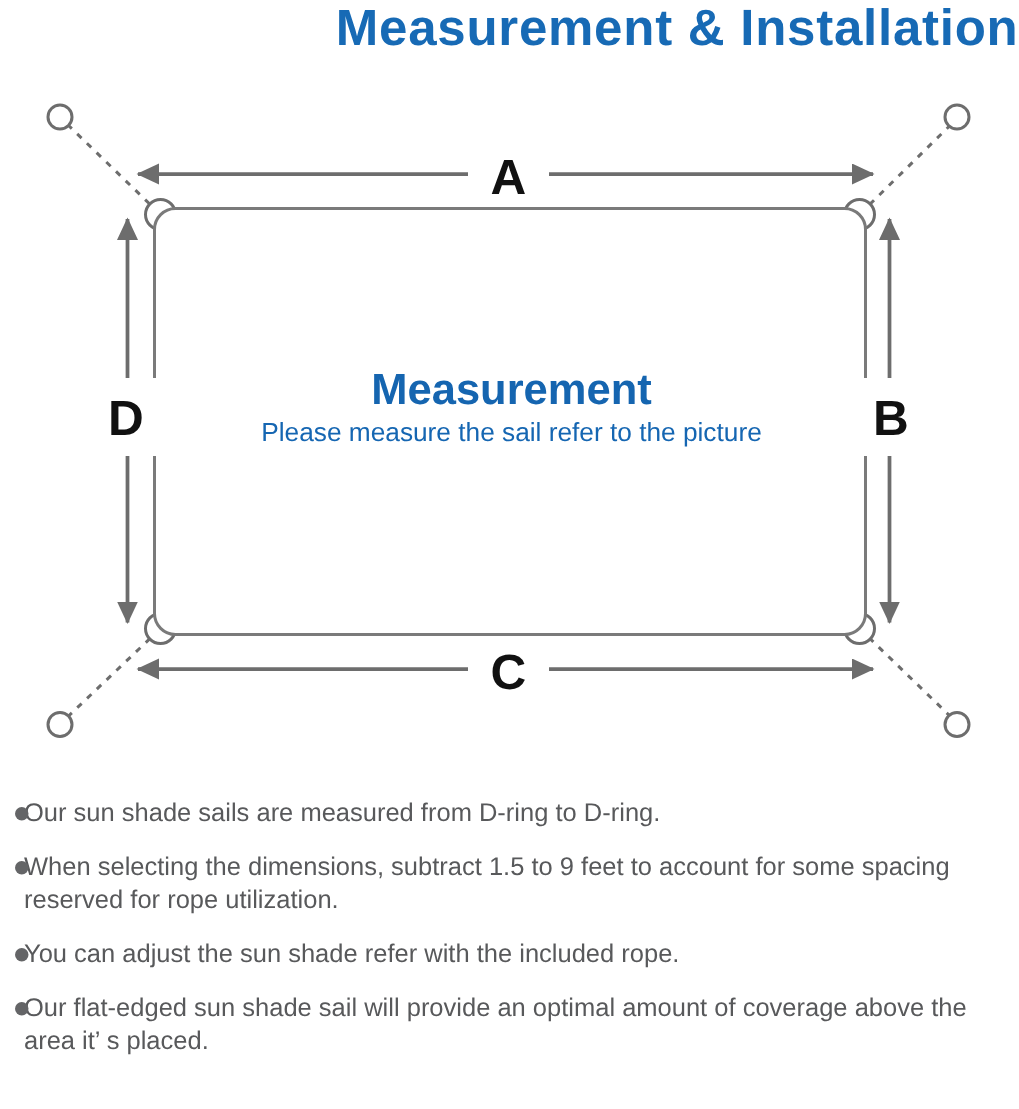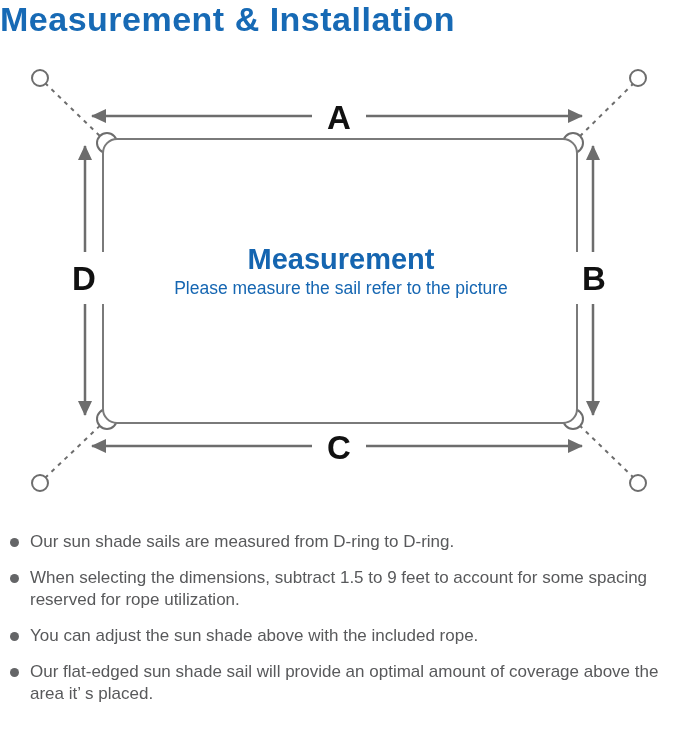--- a/index.html
+++ b/index.html
@@ -13,21 +13,21 @@
     position: relative;
     overflow: hidden;
     font-family: "Liberation Sans", sans-serif;
   }
   .page-title {
     position: absolute;
     top: 0px;
     left: 0;
     width: 100%;
     margin: 0;
-    text-align: left;
+    text-align: right;
     font-size: 34px;
     font-weight: bold;
     letter-spacing: 0.5px;
     color: #176ab5;
   }
   .diagram-svg {
     position: absolute;
     top: 0;
     left: 0;
   }
@@ -52,21 +52,21 @@
     position: absolute;
     top: 531px;
     left: 0;
     width: 679px;
     margin: 0;
     padding: 0;
     list-style: none;
   }
   .note-item {
     position: relative;
-    padding-left: 30px;
+    padding-left: 16px;
     padding-right: 8px;
     margin-bottom: 14px;
     font-size: 17px;
     line-height: 22px;
     color: #58595b;
   }
   .bullet-dot {
     position: absolute;
     left: 10px;
     top: 6.5px;
@@ -138,19 +138,19 @@
   <li class="note-item">
     <span class="bullet-dot"></span>
     <span>Our sun shade sails are measured from D-ring to D-ring.</span>
   </li>
   <li class="note-item">
     <span class="bullet-dot"></span>
     <span>When selecting the dimensions, subtract 1.5 to 9 feet to account for some spacing reserved for rope utilization.</span>
   </li>
   <li class="note-item">
     <span class="bullet-dot"></span>
-    <span>You can adjust the sun shade above with the included rope.</span>
+    <span>You can adjust the sun shade refer with the included rope.</span>
   </li>
   <li class="note-item">
     <span class="bullet-dot"></span>
     <span>Our flat-edged sun shade sail will provide an optimal amount of coverage above the area it’ s placed.</span>
   </li>
 </ul>
 
 </body></html>

